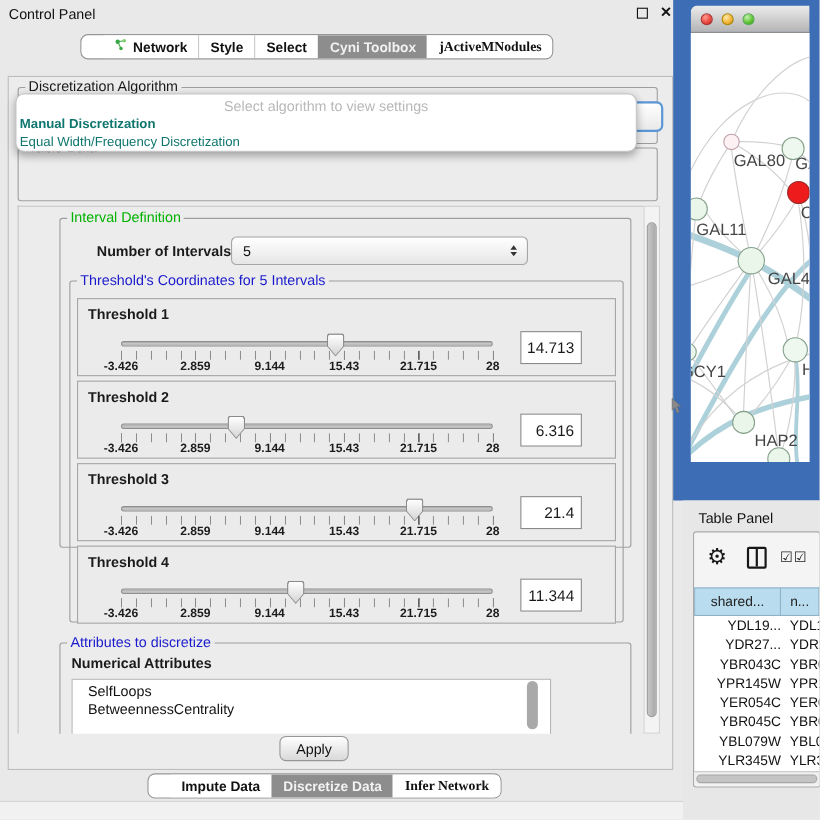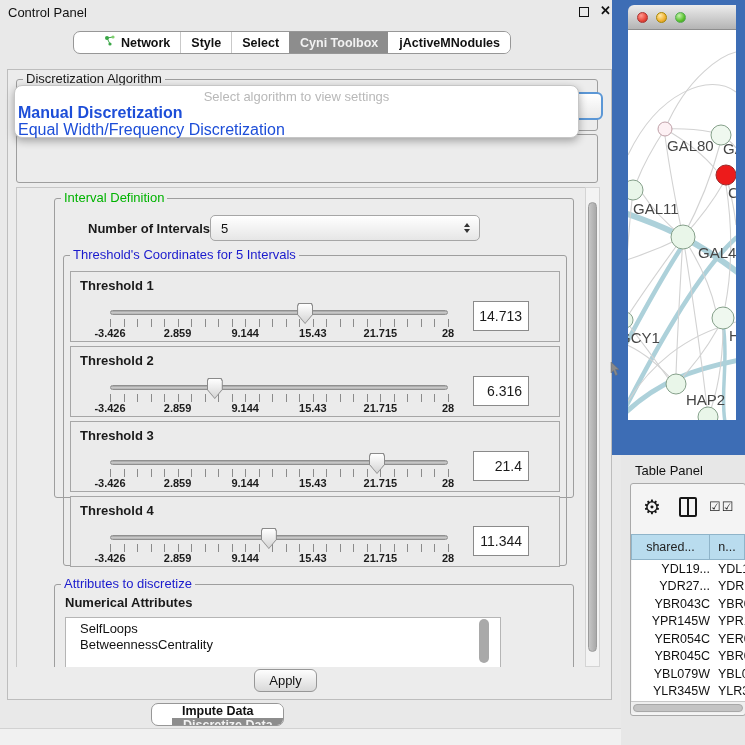--- a/index.html
+++ b/index.html
@@ -13,43 +13,43 @@
 
   
   .cp{position:absolute; left:0; top:0; width:621px; height:745px; background:#e9e9e9;}
   .cp-title{position:absolute; left:8px; top:5px; font-size:13px; color:#111;}
   .float-ic{position:absolute; left:579px; top:7px; width:10px; height:10px; border:1.5px solid #111; background:transparent;}
   .close-ic{position:absolute; left:600px; top:3px; font-size:13px; font-weight:bold; color:#111;}
 
   .seg-control{position:absolute; display:flex; height:23px; background:#fff;
      border:1px solid #979797; border-radius:7px; overflow:hidden; align-items:stretch;padding-left:20px;}
   .seg-top{left:73px; top:31px;}
-  .seg-bottom{left:151px; top:703px;flex-direction:column;}
+  .seg-bottom{left:134px; top:703px;}
   .seg{display:flex; align-items:center; gap:5px; padding:0 10px; font-size:12.5px; font-weight:bold; color:#111; background:#fff; cursor:default;}
   .seg + .seg{border-left:1px solid #c9c9c9;}
   .seg.selected{background:var(--selected-tab); color:#f2f2f2; border-left-color:var(--selected-tab);}
-  .seg.selected + .seg{border-left-color:#8d8d8d00;}
+  .seg.selected + .seg{border-left-color:#8d8d8d00;font-family:Liberation Serif, serif;}
   .bottom-strip{position:absolute; left:0; top:728px; width:621px; height:17px; background:#f1f1f1; border-top:1px solid #d2d2d2;}
 
   .outer-panel{position:absolute; left:7px; top:69px; width:605px; height:631px; border:1px solid #bdbdbd; background:#ececec;}
 
   .group{position:absolute; border:1px solid #9e9e9e; border-radius:3px;}
   .gtitle{position:absolute; top:-9px; left:6px; background:#ececec; padding:0 3px; font-size:13px; white-space:nowrap;}
   .gtitle.green{color:var(--title-green);}
   .gtitle.blue{color:var(--title-blue);}
 
   .alg-group{left:8px; top:9px; width:582px; height:52px; z-index:1;}
   .focus-combo{position:absolute; left:340px; top:12px; width:246px; height:28px; border:2px solid #5b97d6; border-radius:6px; background:linear-gradient(#ffffff,#e9e9e9); z-index:2;}
 
   
   .popup{position:absolute; left:6px; top:15px; width:565px; height:53px; background:#fff;
      border:1px solid #c6c6c6; border-radius:8px; box-shadow:0 3px 8px rgba(0,0,0,.32); z-index:10;}
   .popup-hint{position:absolute; top:3px; left:0; width:100%; text-align:center; color:#b8b8b8; font-size:13px;}
   .popup-opts{position:absolute; top:18px; left:3px; right:3px;}
-  .popup-opt{font-size:16px; color:#1d4ed8; line-height:17px; white-space:nowrap;}
+  .popup-opt{font-size:12px; color:#0f766e; line-height:17px; white-space:nowrap;}
   .popup-opt.bold{font-weight:bold;}
 
   .td-group{left:8px; top:64px; width:582px; height:49px;}
   .combo{position:absolute; height:26px; border:1px solid #a6a6a6; border-radius:5px;
      background:linear-gradient(#ffffff,#e6e6e6); display:flex; align-items:center;}
   .combo .cval{padding-left:10px; font-size:13px; color:#111; flex:1; white-space:nowrap; overflow:hidden;}
   .stepper{display:flex; flex-direction:column; gap:2px; margin-right:9px;}
   .stepper i{display:block; width:0; height:0;}
   .stepper .up{border-left:3.5px solid transparent; border-right:3.5px solid transparent; border-bottom:4.5px solid #333;}
   .stepper .dn{border-left:3.5px solid transparent; border-right:3.5px solid transparent; border-top:4.5px solid #333;}

